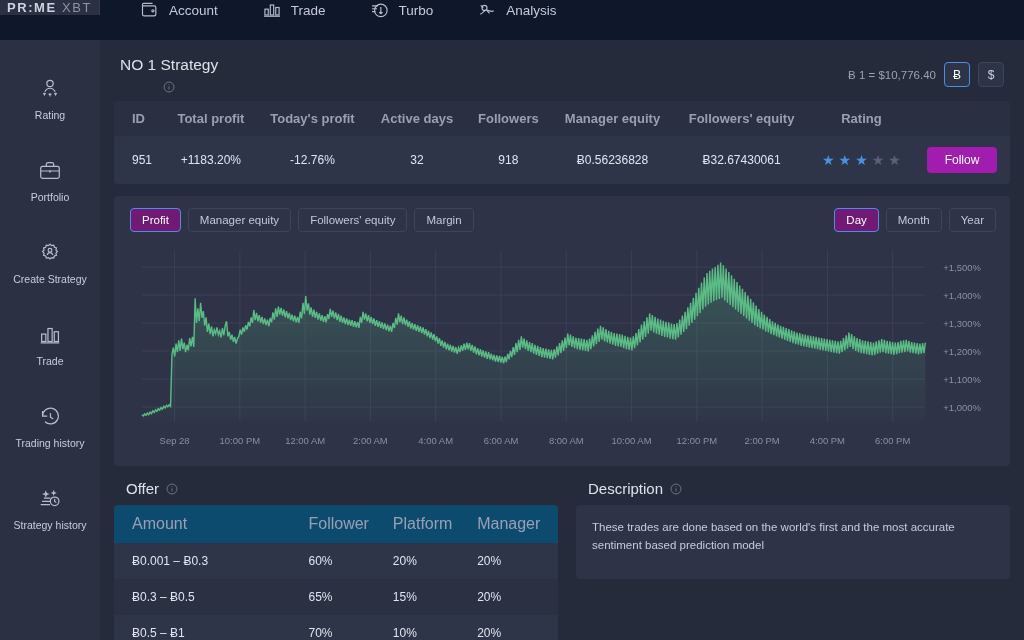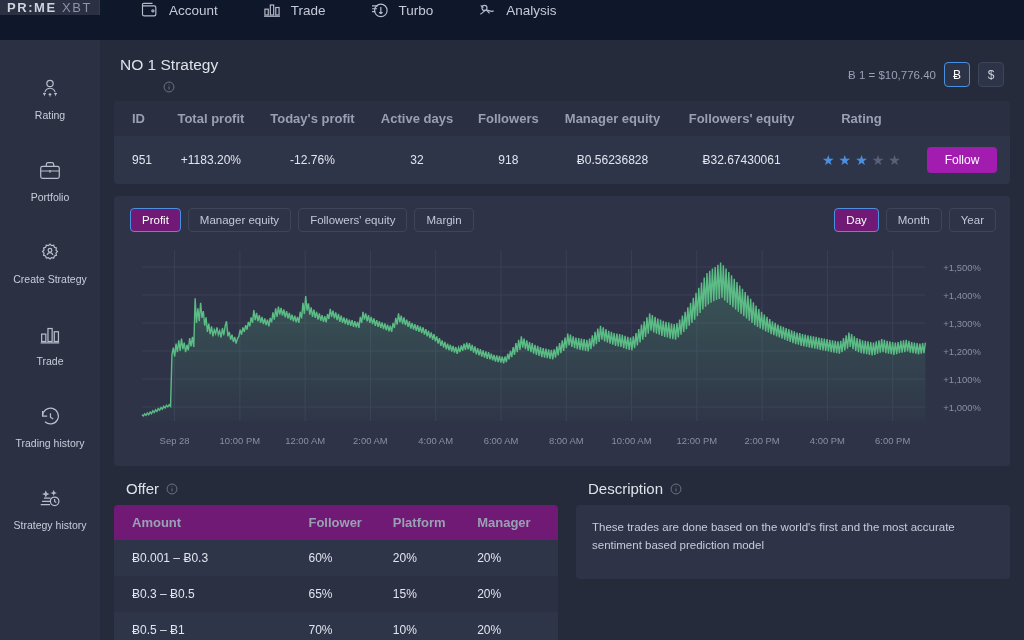--- a/index.html
+++ b/index.html
@@ -105,21 +105,21 @@
   .plot-svg { width: 100%; height: 100%; display: block; }
 
   
   .bottom { display: flex; gap: 18px; margin-top: 14px; }
   .panel-left { flex: 0 0 444px; }
   .panel-right { flex: 1 1 auto; }
   .panel-title { font-size: 15px; color: #dfe2ea; display: flex; align-items: center; gap: 7px; padding: 0 6px 8px 6px; margin-left: 6px; }
 
   .offer-table { width: 100%; border-collapse: collapse; border-radius: 4px; overflow: hidden; }
   .offer-table thead th {
-    background: #701a75; color: #9aa0b4; font-size: 13px; font-weight: 700;
+    background: #0c4a6e; color: #9aa0b4; font-size: 16px; font-weight: 400;
     padding: 10px 8px; text-align: left;
   }
   .offer-table thead th:first-child { padding-left: 18px; }
   .offer-table tbody td { font-size: 12px; color: #e2e5ee; padding: 11px 8px; text-align: left; }
   .offer-table tbody td:first-child { padding-left: 18px; }
   .offer-table tbody tr:nth-child(odd) td { background: #2f3549; }
   .offer-table tbody tr:nth-child(even) td { background: #2b3043; }
   .col-amount { width: 42%; }
   .col-f { width: 19%; }
   .col-p { width: 19%; }

